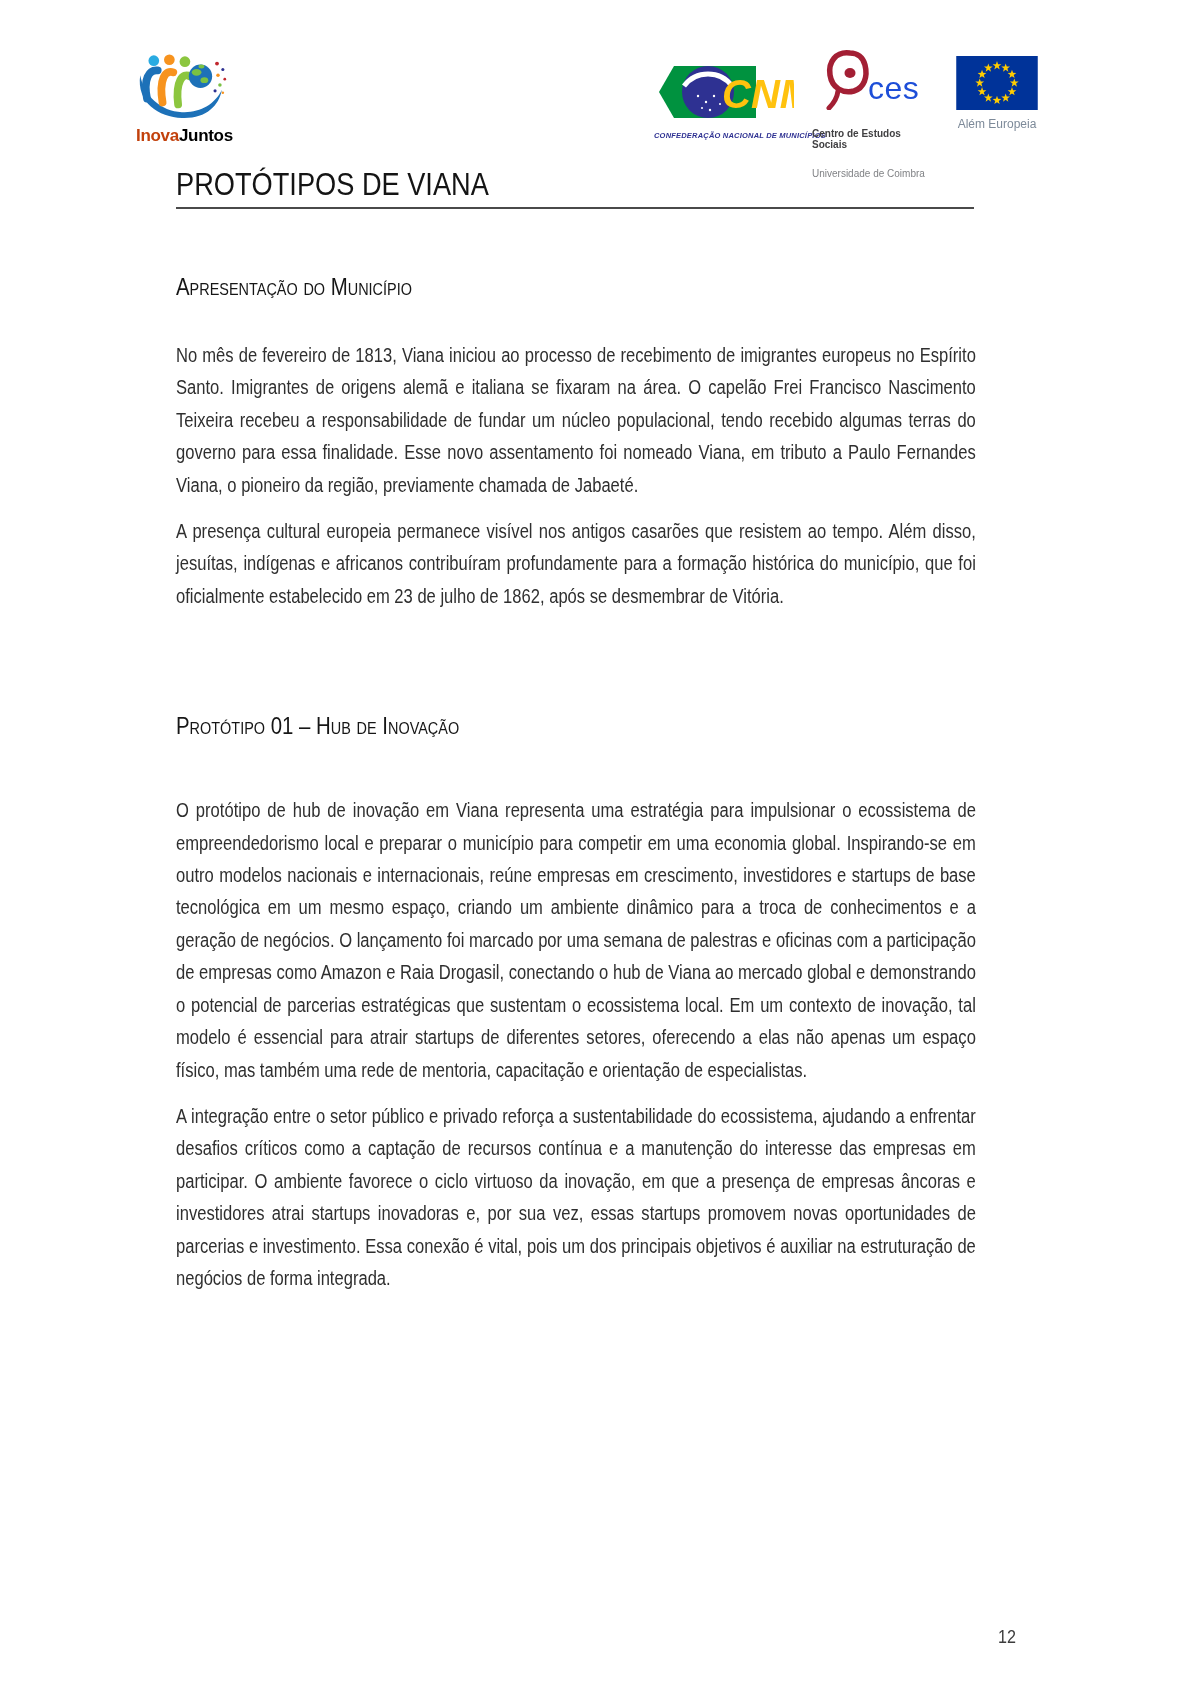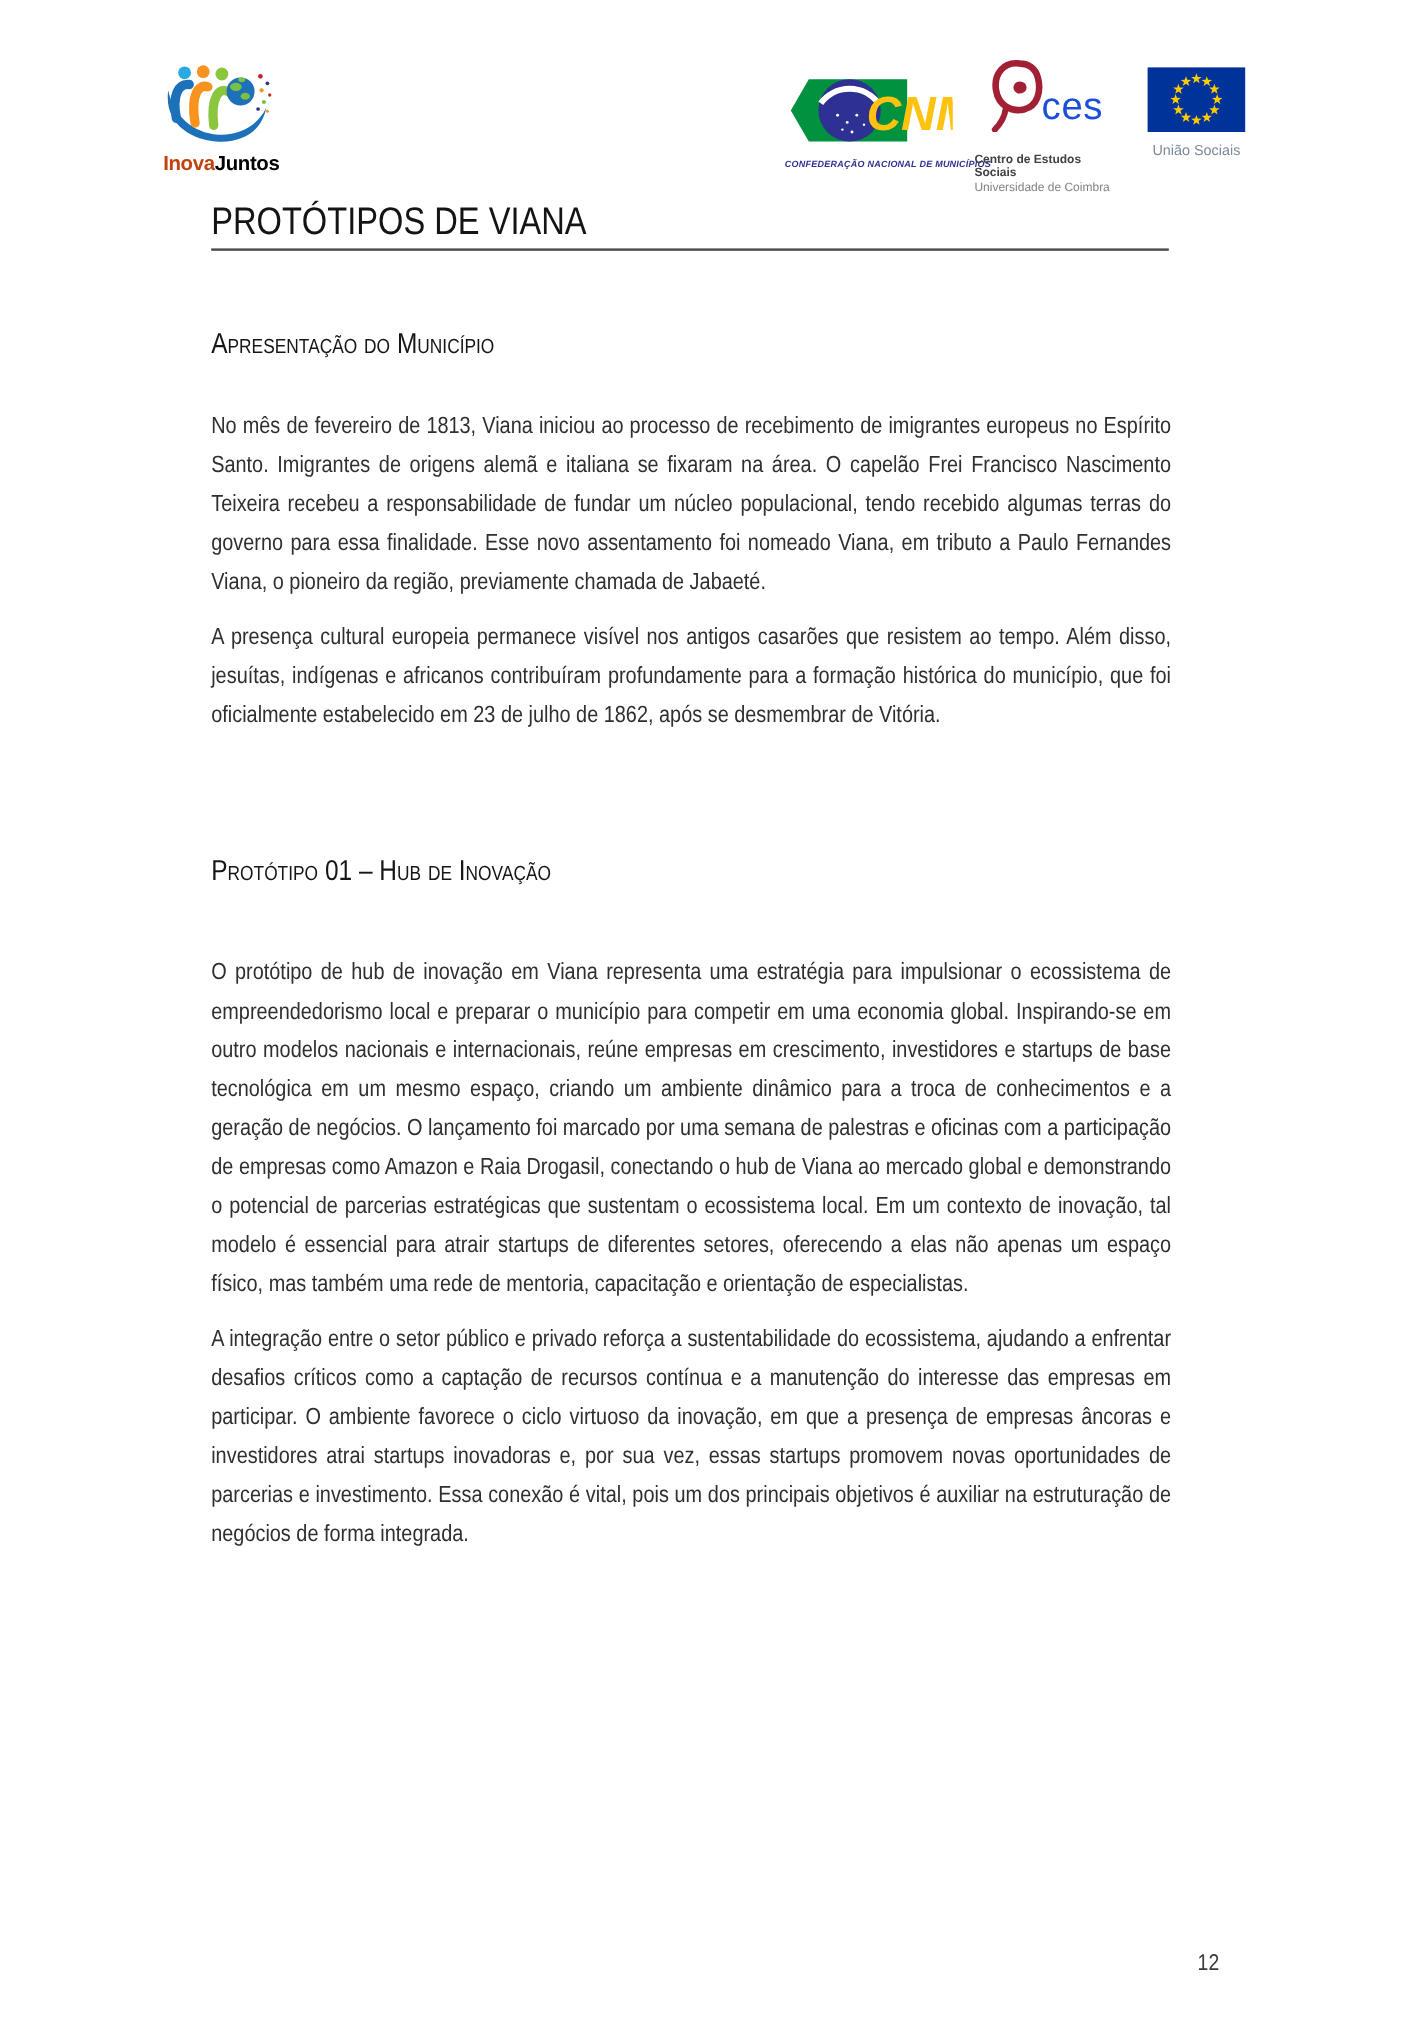--- a/index.html
+++ b/index.html
@@ -18,21 +18,21 @@
 
   .logo-cnm { left:654px; top:60px; width:140px; text-align:center; }
   .cnm-caption { font-size:7.5px; font-weight:bold; font-style:italic; color:#2E3192;
                  white-space:nowrap; margin-top:1px; letter-spacing:0.2px; }
 
   .logo-ces { left:812px; top:48px; width:122px; }
   .ces-top { position:relative; height:62px; }
   .ces-mark { position:absolute; left:12px; top:0; }
   .ces-acronym { position:absolute; left:56px; top:22px; font-size:32px; color:#1d4ed8; letter-spacing:0.5px; }
   .ces-line1 { font-size:10px; font-weight:bold; color:#414042; margin-top:18px; }
-  .ces-line2 { font-size:10px; color:#808285; margin-top:1px; }
+  .ces-line2 { font-size:10px; color:#808285; margin-top:18px; }
 
   .logo-eu { left:955px; top:56px; width:84px; text-align:center; }
   .eu-caption { font-size:12px; color:#7D8A99; margin-top:3px; }
 
   
   .narrow { transform:scaleX(0.85); transform-origin:0 0; }
   .content { position:absolute; left:176px; top:166px; width:800px; }
   .content .narrow { width:941px; }
 
   .title { font-size:32px; font-weight:400; color:#141414; line-height:36px; letter-spacing:0; }
@@ -131,21 +131,21 @@
         <use href="#star" transform="translate(57,26.5)"></use>
         <use href="#star" transform="translate(54.7,35)"></use>
         <use href="#star" transform="translate(48.5,41.2)"></use>
         <use href="#star" transform="translate(40,43.5)"></use>
         <use href="#star" transform="translate(31.5,41.2)"></use>
         <use href="#star" transform="translate(25.3,35)"></use>
         <use href="#star" transform="translate(23,26.5)"></use>
         <use href="#star" transform="translate(25.3,18)"></use>
         <use href="#star" transform="translate(31.5,11.8)"></use>
       </svg>
-      <div class="eu-caption">União Sociais</div>
+      <div class="eu-caption">Além Europeia</div>
     </div>
 
   </header>
 
   <main class="content">
 
     <h1 class="title narrow">PROTÓTIPOS DE VIANA</h1>
     <div class="rule"></div>
 
     <h2 class="sec sec1 narrow">Apresentação do Município</h2>

